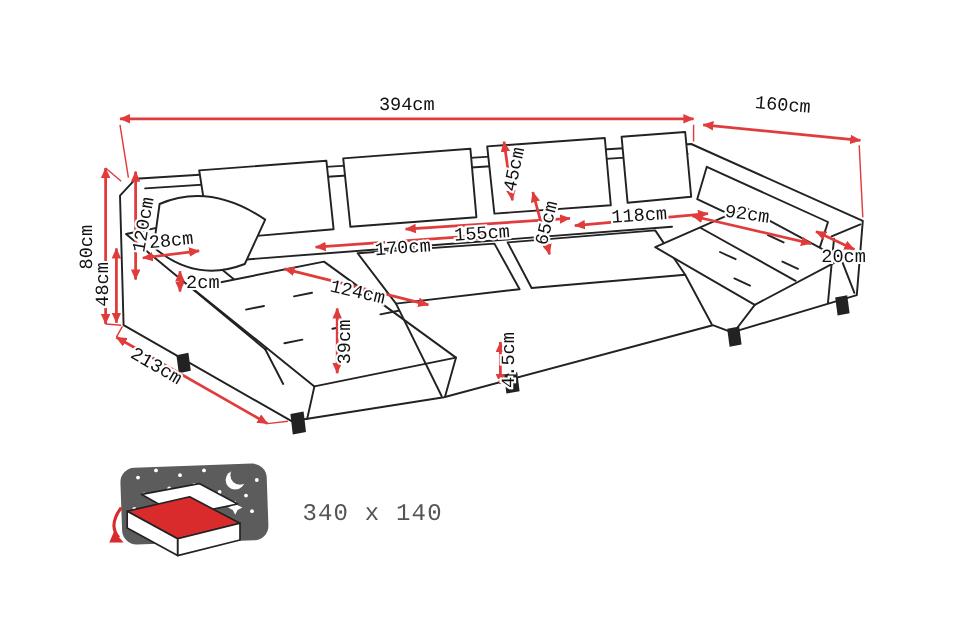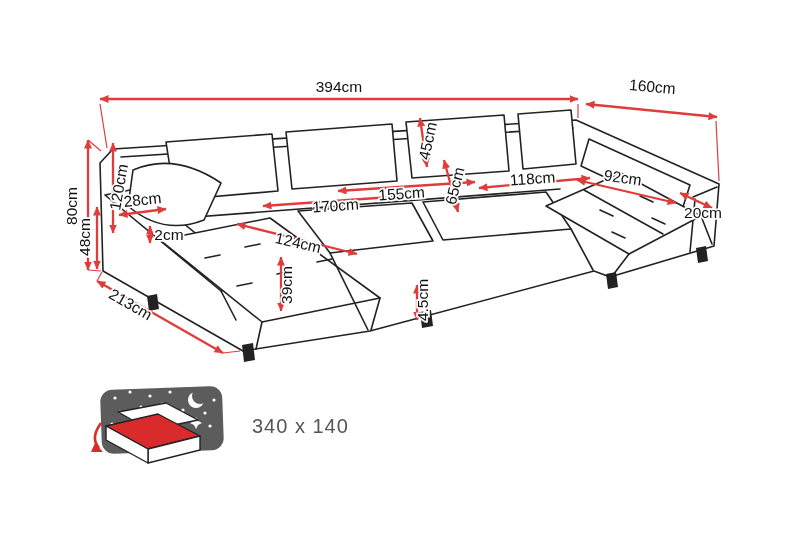--- a/index.html
+++ b/index.html
@@ -1,17 +1,17 @@
 <!DOCTYPE html>
 <html style="--color-dimension: #e03c3c; --color-outline: #222222; --color-icon-bg: #5c5c5c; --color-icon-mattress: #d92b2b; --color-bed-text: #555555;"><head>
 <meta charset="utf-8">
 <style>
   html,body{margin:0;padding:0;background:#fff}
   .stage{position:relative;width:800px;height:533px;background:#fff;overflow:hidden;
-         font-family:Liberation Sans, sans-serif}
+         font-family:Liberation Mono, monospace}
   svg{display:block}
   .ln{fill:none;stroke:var(--color-outline,#222);stroke-width:1.6;stroke-linejoin:round;stroke-linecap:round}
   .f{fill:#fff}
   .leg{fill:var(--color-outline,#2a2a2a);stroke:none}
   .dim{stroke:var(--color-dimension,#e03c3c);stroke-width:2.3;fill:none}
   .ext{stroke:var(--color-dimension,#e03c3c);stroke-width:1.2;fill:none}
   marker path{fill:var(--color-dimension,#e03c3c)}
   text.dl{font-size:15.5px;fill:#111;font-weight:500;paint-order:stroke fill;stroke:#fff;stroke-width:3.5px}
   text.bedtxt{font-size:20px;fill:var(--color-bed-text,#555);font-weight:500;letter-spacing:1px}
   .sky{fill:var(--color-icon-bg,#5c5c5c)}

